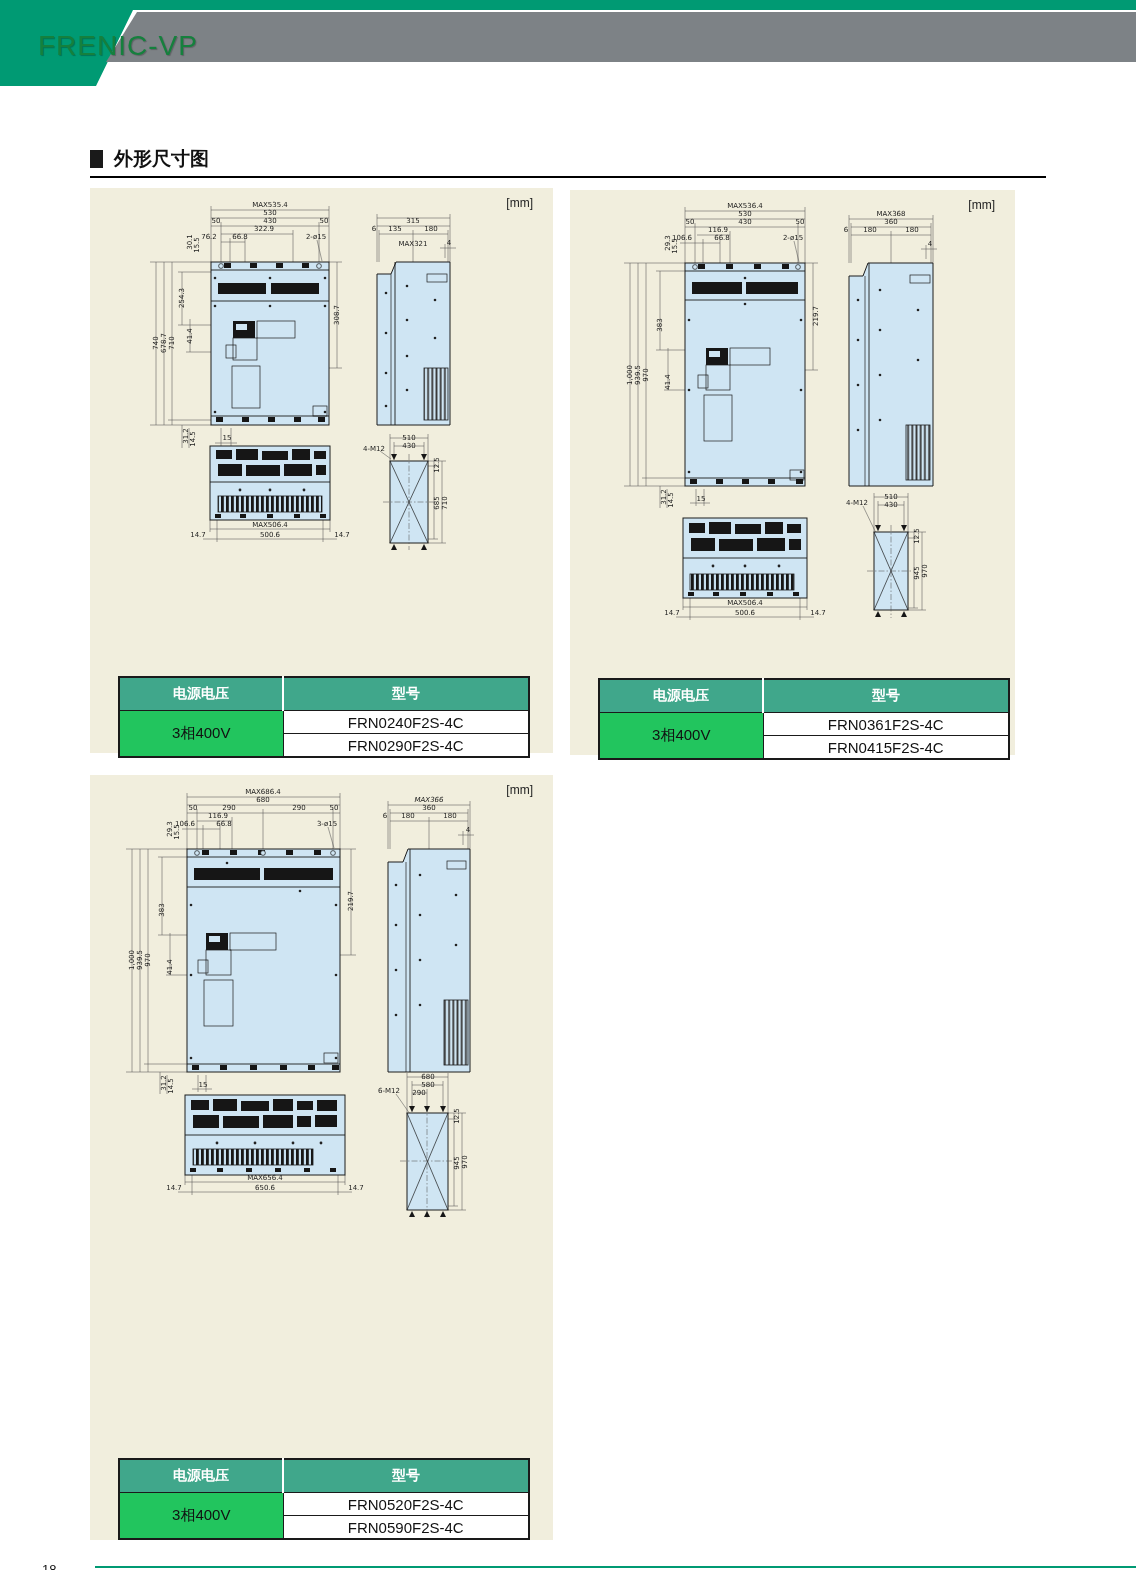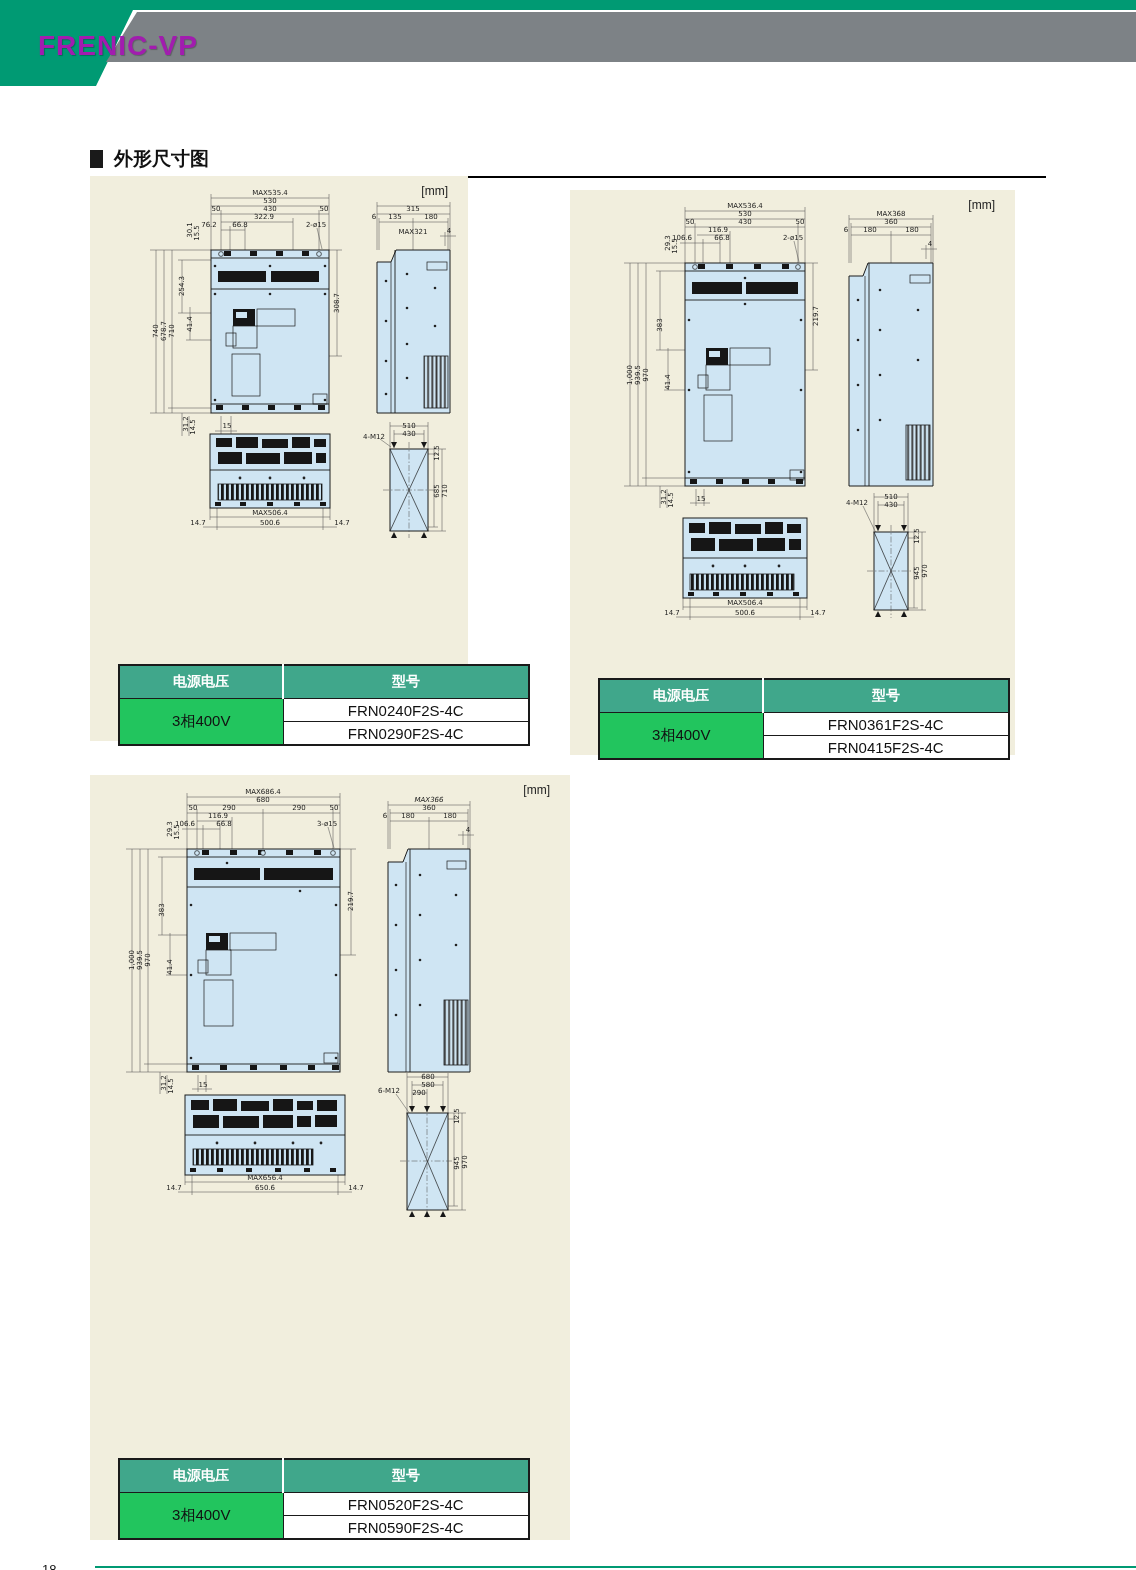--- a/index.html
+++ b/index.html
@@ -1,21 +1,21 @@
 <!DOCTYPE html>
 <html><head>
 <meta charset="utf-8">
 <style>
   html,body{margin:0;padding:0;background:#fff;}
   .page{position:relative;width:1136px;height:1570px;background:#fff;overflow:hidden;
         font-family:"Liberation Sans",sans-serif;}
   
   .banner{position:absolute;top:0;left:0;width:1136px;height:140px;}
-  .logo{position:absolute;top:30px;left:38px;color:#a21caf;font-size:28px;letter-spacing:1px;
-        font-weight:700;font-family:"Liberation Sans",sans-serif;text-shadow:1px 1px 1px rgba(0,0,0,.25);}
+  .logo{position:absolute;top:30px;left:38px;color:#15803d;font-size:28px;letter-spacing:1px;
+        font-weight:400;font-family:"Liberation Sans",sans-serif;text-shadow:1px 1px 1px rgba(0,0,0,.25);}
   
   .sect{position:absolute;top:146px;left:90px;display:flex;align-items:center;}
   .sq{width:13px;height:18px;background:#1a1a1a;display:inline-block;margin-right:11px;}
   .sect h2{margin:0;font-size:19px;font-weight:bold;color:#111;}
   .rule{position:absolute;top:176px;left:90px;width:956px;height:2px;background:#000;}
   
   .panel{position:absolute;background:#f1eedd;}
   .mm{position:absolute;top:8px;right:20px;font-size:12px;color:#222;}
   .drawing{position:absolute;inset:0;}
   .dim{position:absolute;transform:translate(-50%,-50%);font:7px "DejaVu Sans",sans-serif;
@@ -54,21 +54,21 @@
     </svg>
     <span class="logo">FRENIC-VP</span>
   </div>
 
   <div class="sect">
     <span class="sq"></span>
     <h2>外形尺寸图</h2>
   </div>
   <div class="rule"></div>
 
-  <section class="panel" style="left:90px;top:176px;width:378px;height:565px;">
+  <section class="panel" style="left:90px;top:188px;width:463px;height:565px;">
     <div class="drawing">
       <svg width="463" height="565">
         <defs>
           <pattern id="slots1" width="5" height="16" patternUnits="userSpaceOnUse">
             <rect width="5" height="16" fill="#c6dfef"></rect>
               <rect x="1" width="2.8" height="16" fill="#161616"></rect>
           </pattern>
           <pattern id="grille1" width="4.2" height="8" patternUnits="userSpaceOnUse">
             <rect width="4.2" height="8" fill="#cfe5f3"></rect>
               <rect x="1.2" width="1.8" height="8" fill="#3a3a3a"></rect>
@@ -499,21 +499,21 @@
           <td class="v" rowspan="2">3相400V</td>
           <td>FRN0361F2S-4C</td>
         </tr>
         <tr>
           <td>FRN0415F2S-4C</td>
         </tr>
       </tbody>
     </table>
   </section>
 
-  <section class="panel" style="left:90px;top:775px;width:463px;height:765px;padding-left:17px;">
+  <section class="panel" style="left:90px;top:775px;width:463px;height:765px;">
     <div class="drawing">
       <svg width="463" height="765">
         <defs>
           <pattern id="slots3" width="5" height="16" patternUnits="userSpaceOnUse">
             <rect width="5" height="16" fill="#c6dfef"></rect>
               <rect x="1" width="2.8" height="16" fill="#161616"></rect>
           </pattern>
           <pattern id="grille3" width="4.2" height="8" patternUnits="userSpaceOnUse">
             <rect width="4.2" height="8" fill="#cfe5f3"></rect>
               <rect x="1.2" width="1.8" height="8" fill="#3a3a3a"></rect>

